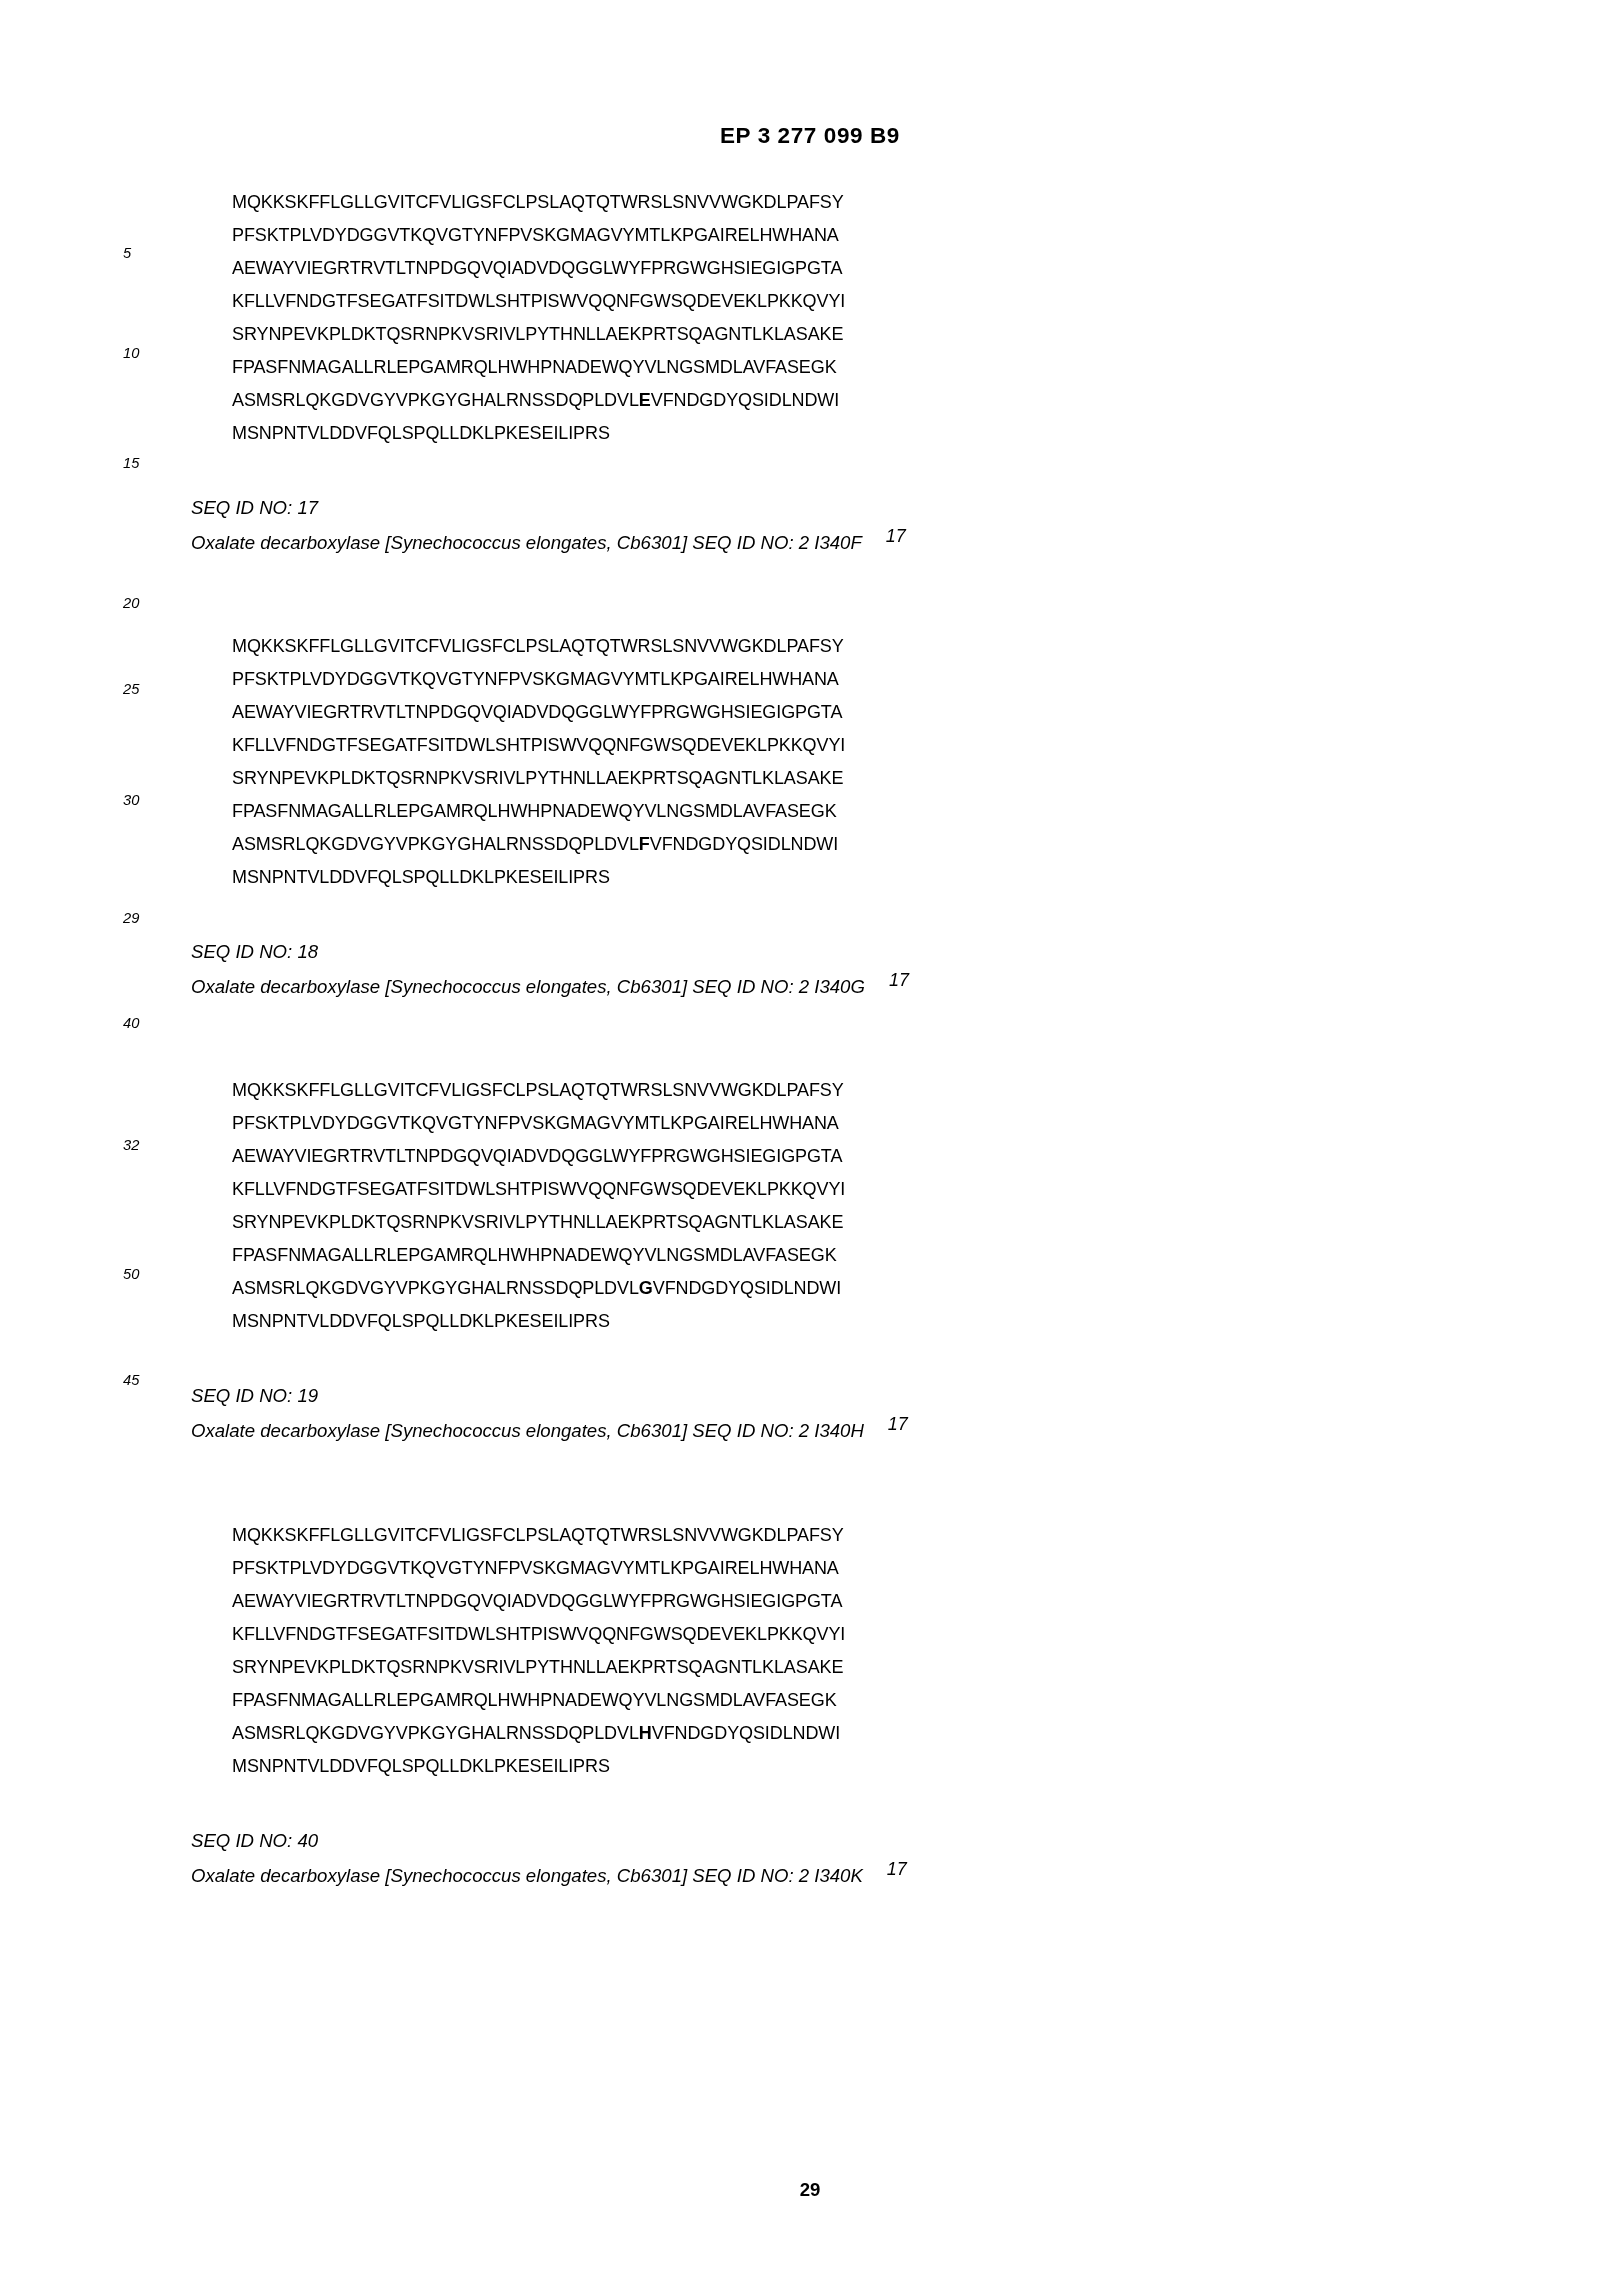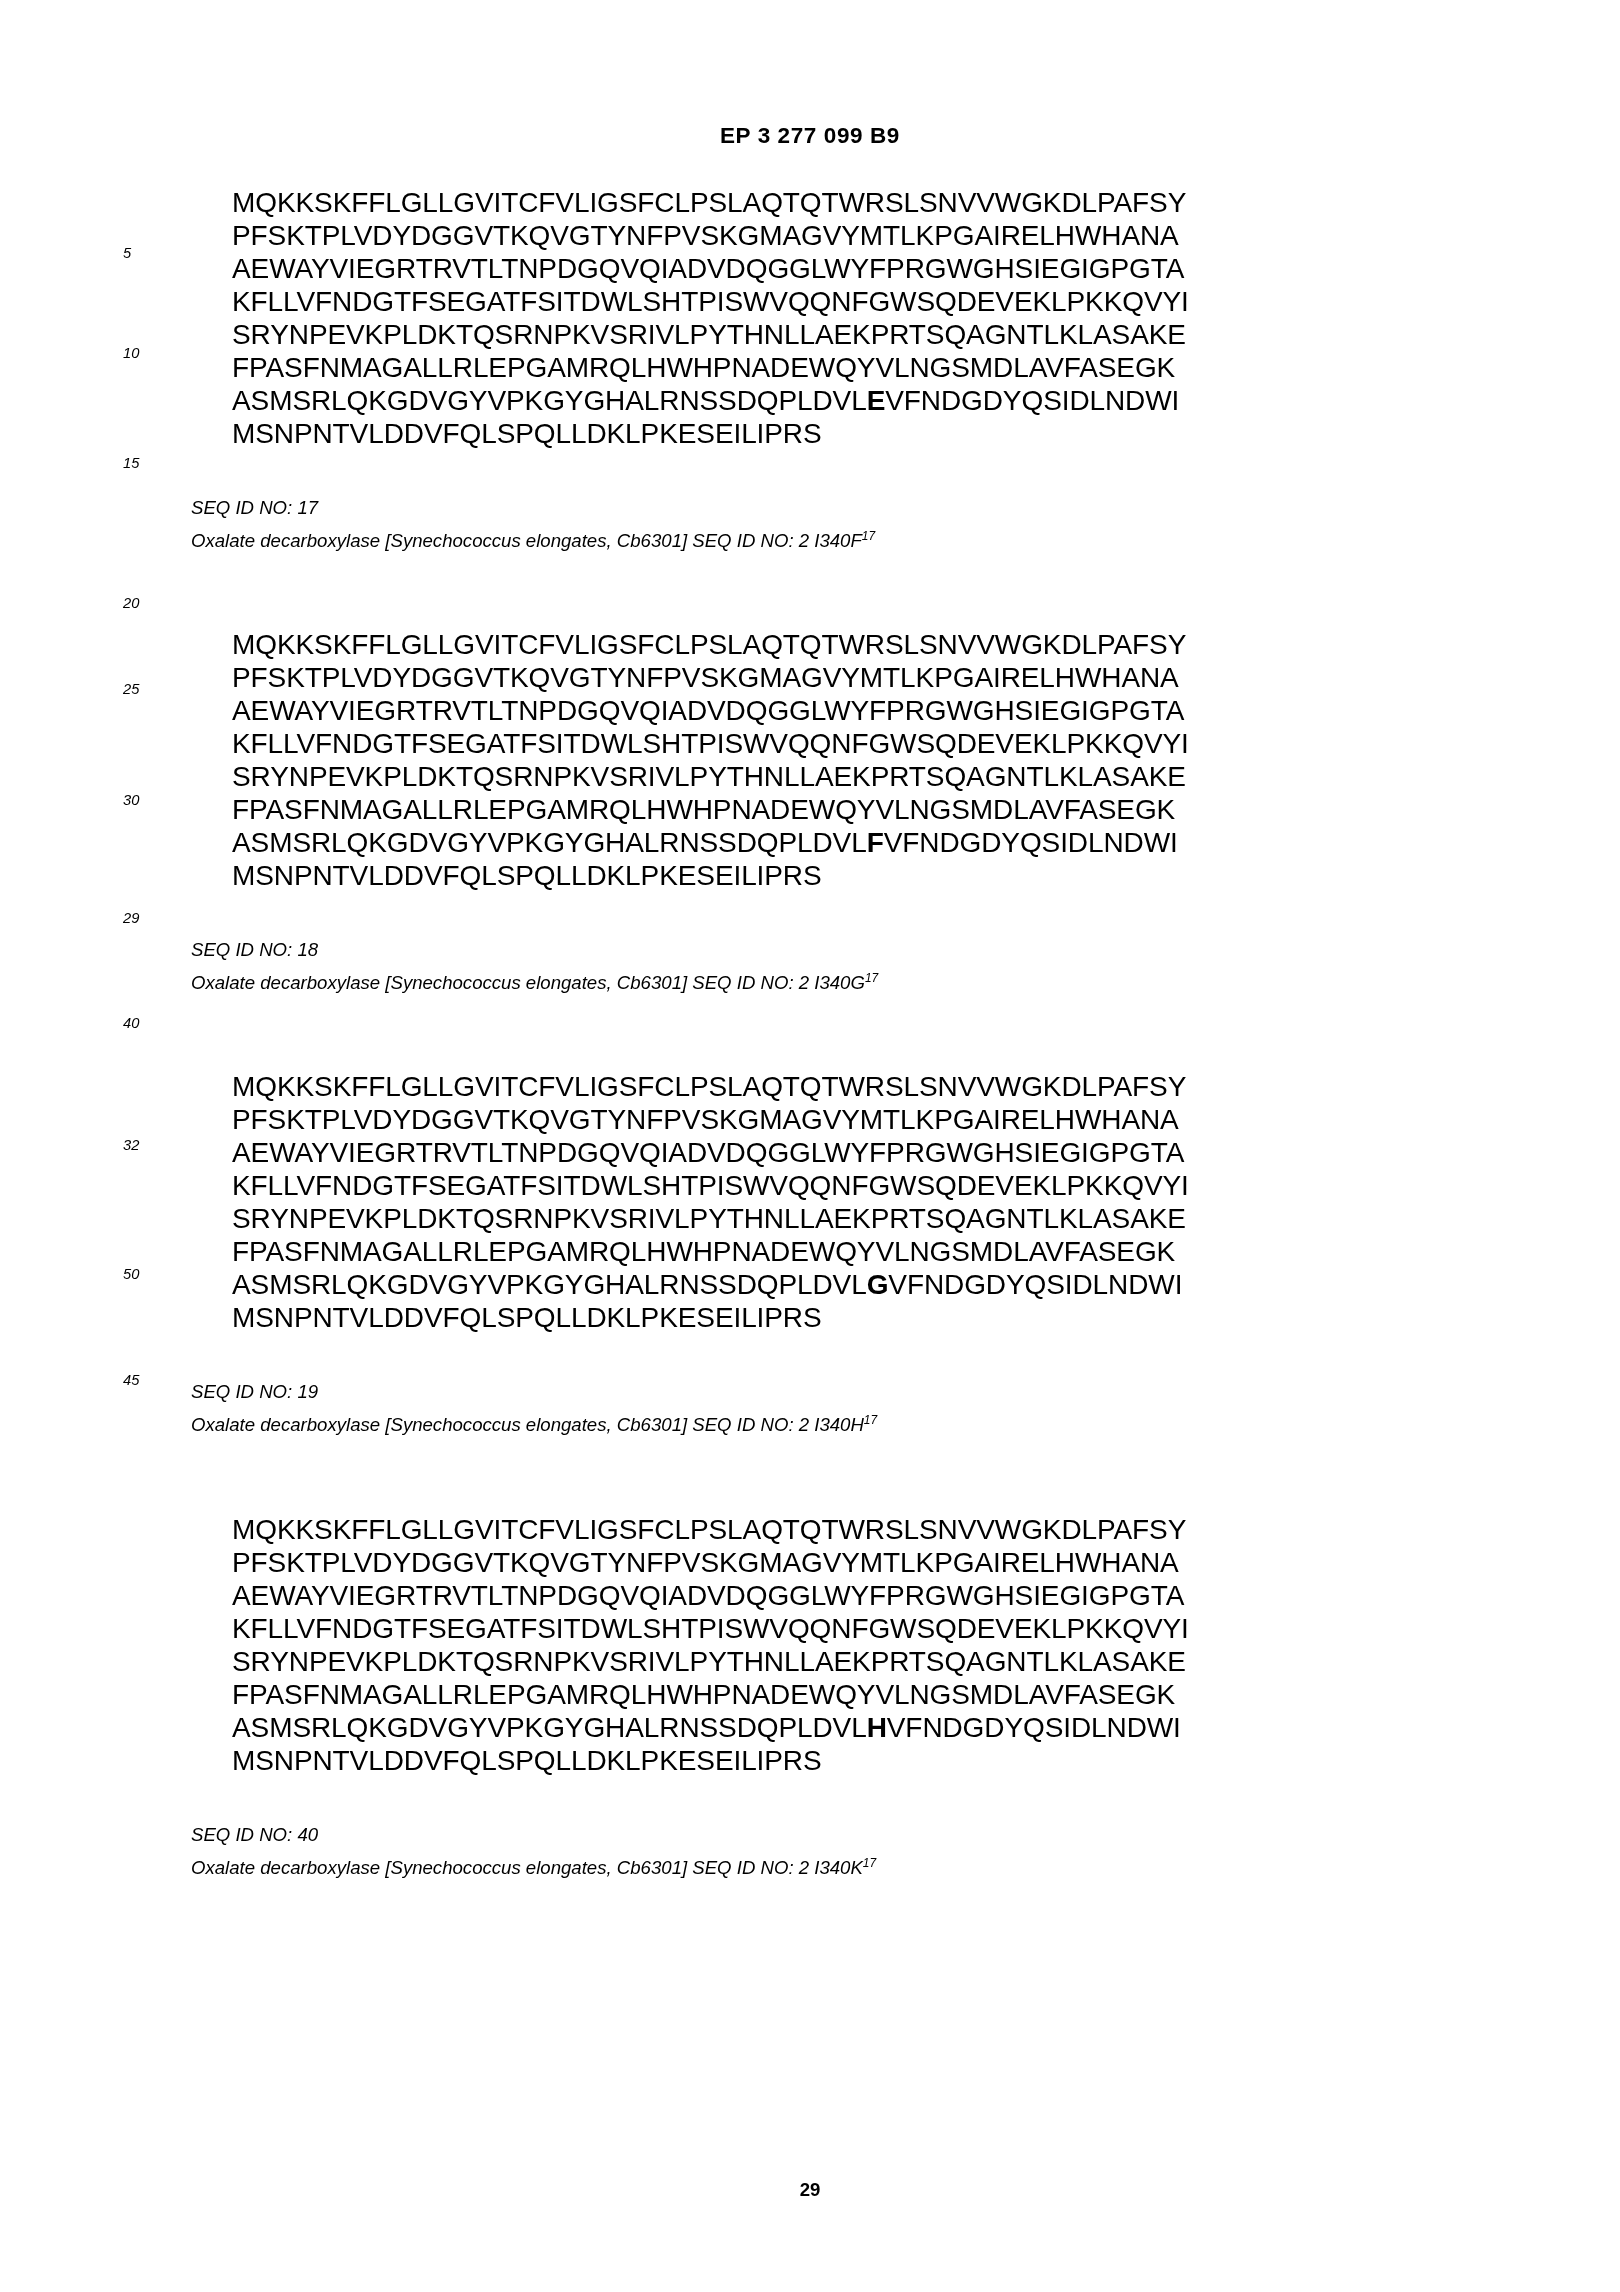--- a/index.html
+++ b/index.html
@@ -53,37 +53,38 @@
   .content {
     position: absolute;
     left: 232px;
     top: 186px;
     width: 1245px;
   }
   .seqblock {
     margin: 0 0 0 0;
   }
   .seqline {
-    font-size: 28px;
+    font-size: 18px;
     line-height: 33px;
     letter-spacing: -0.1px;
     white-space: pre;
   }
   .seqline b {
     font-weight: bold;
   }
   .caption {
     margin-left: -41px;
     font-size: 18.6px;
     font-style: italic;
     line-height: 29px;
   }
   .caption sup {
-    font-size: 12px;
+    font-size: 18px;
     vertical-align: super;
+    margin-left: 24px;
   }
   .gap-1 { height: 43px; }
   .gap-2 { height: 73px; }
 </style>
 </head>
 <body>
 
 <div class="page">
 
   <div class="header">EP 3 277 099 B9</div>

